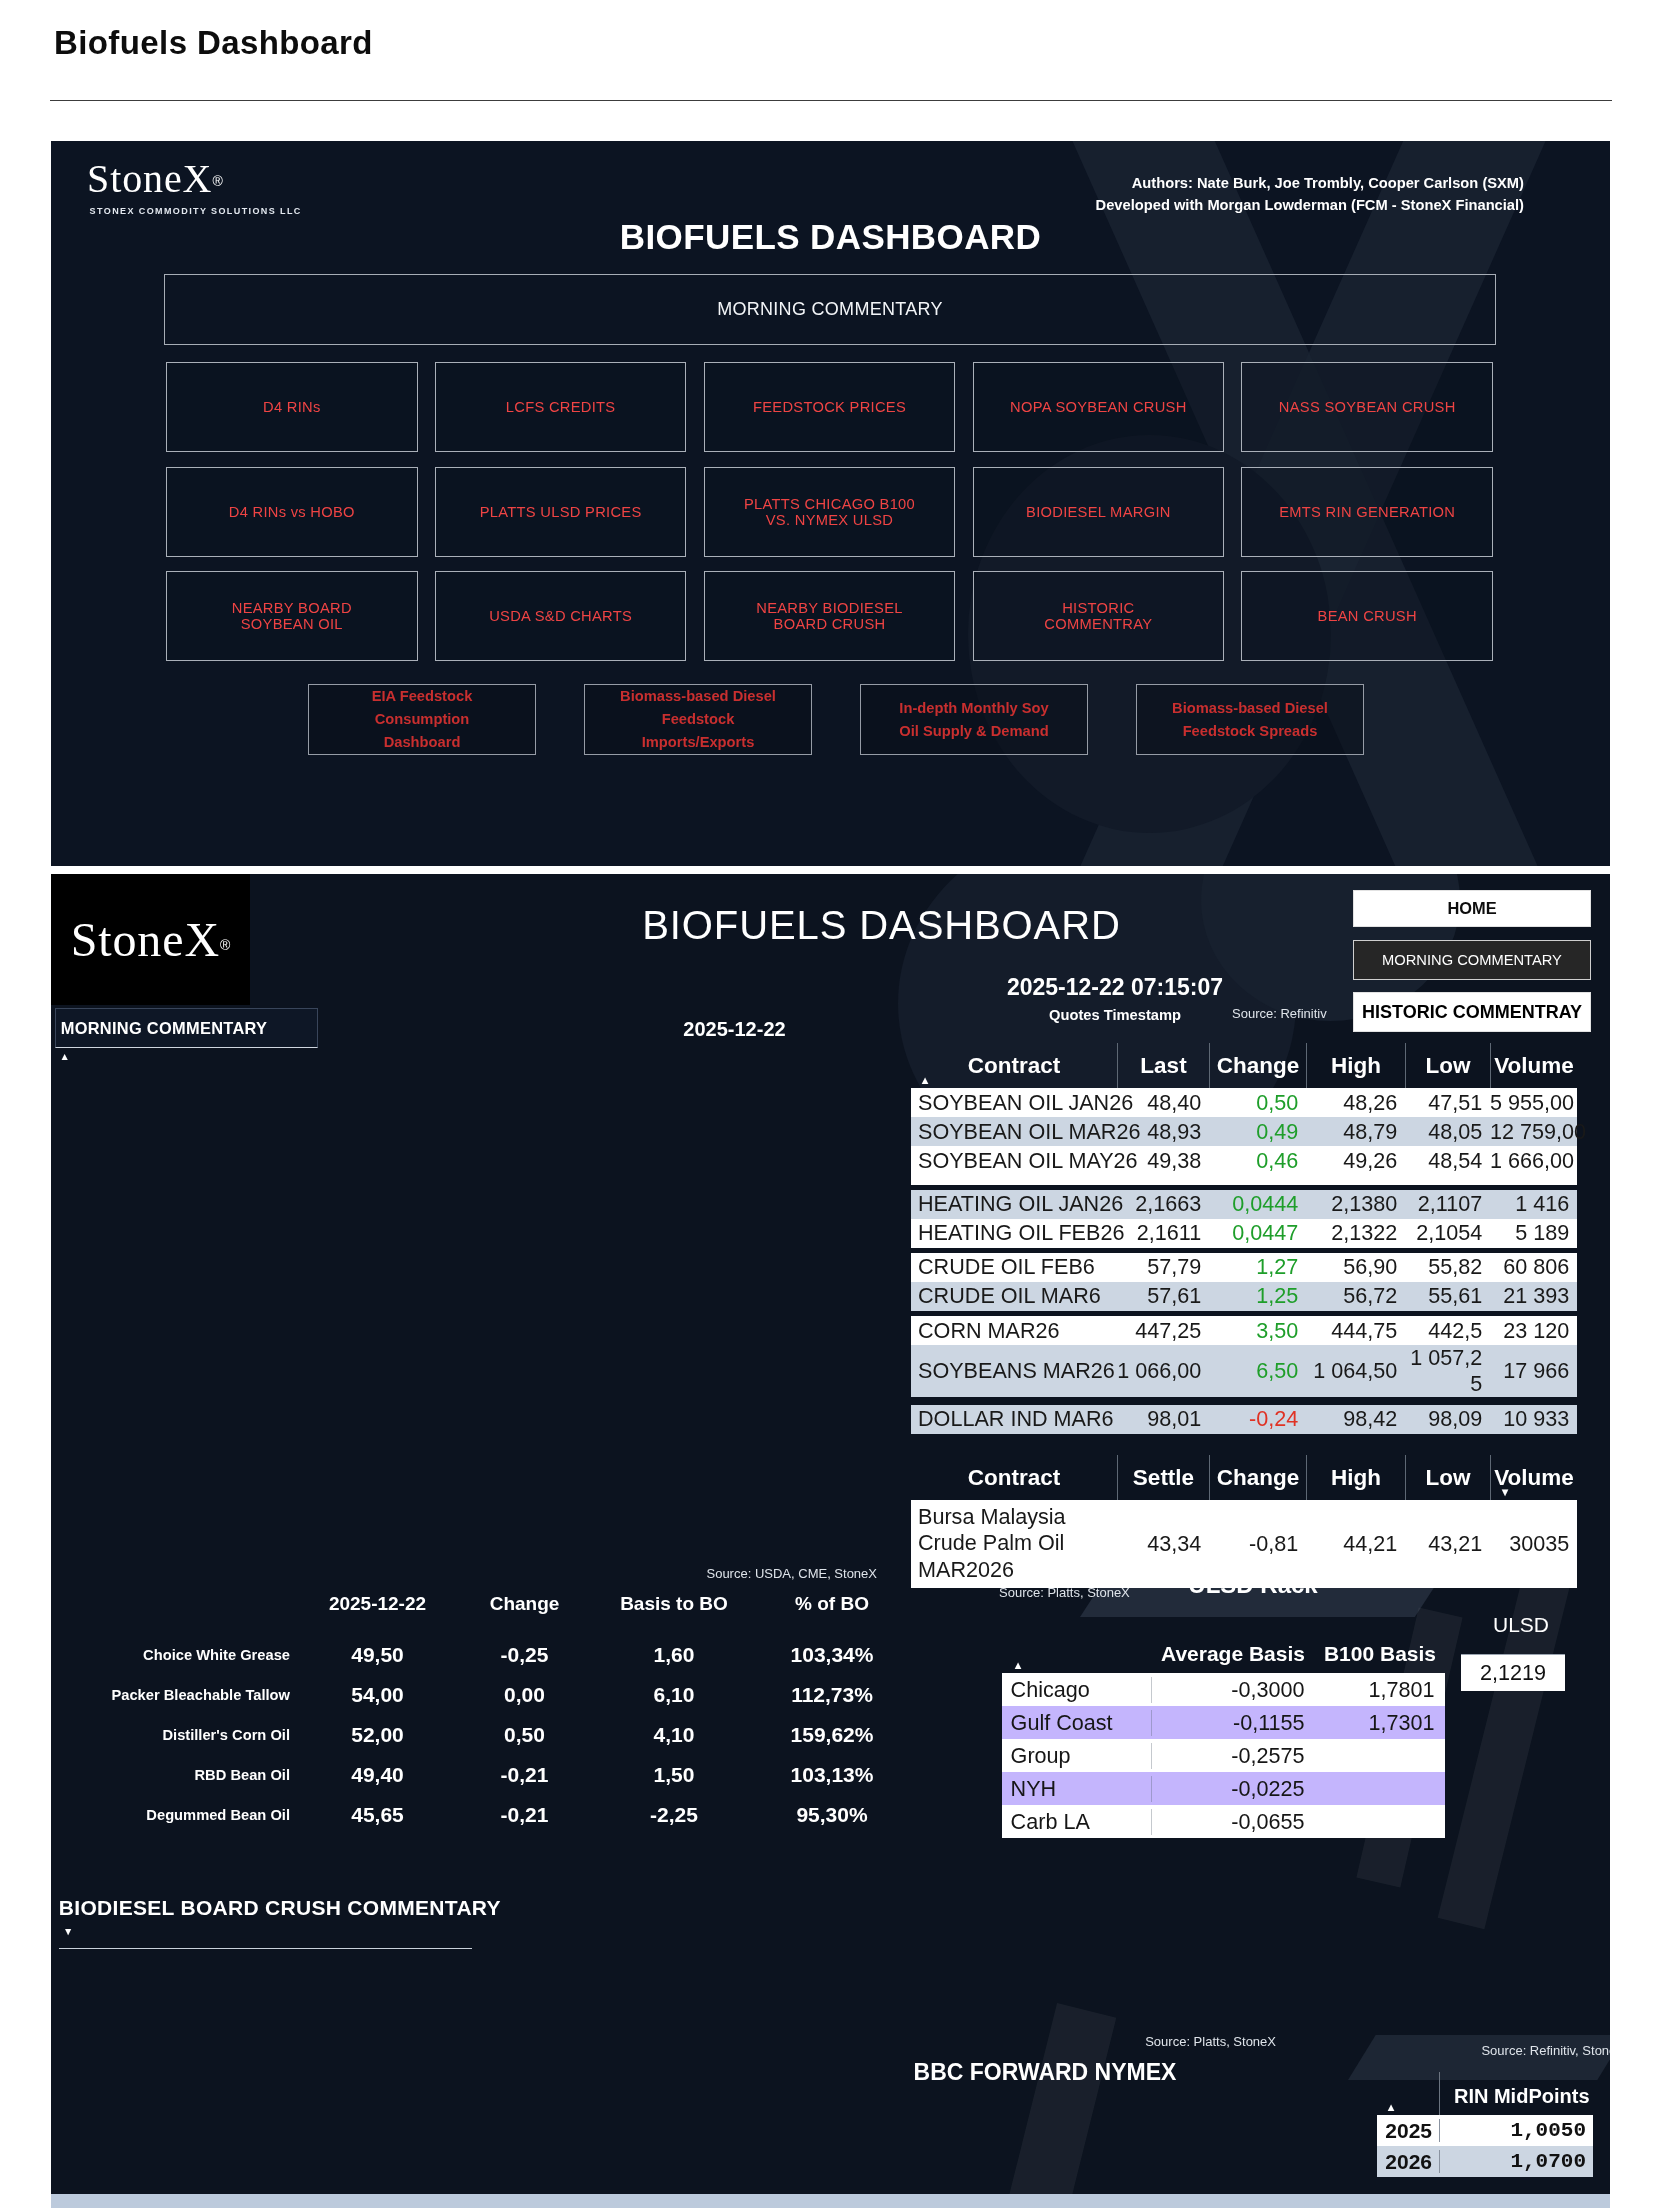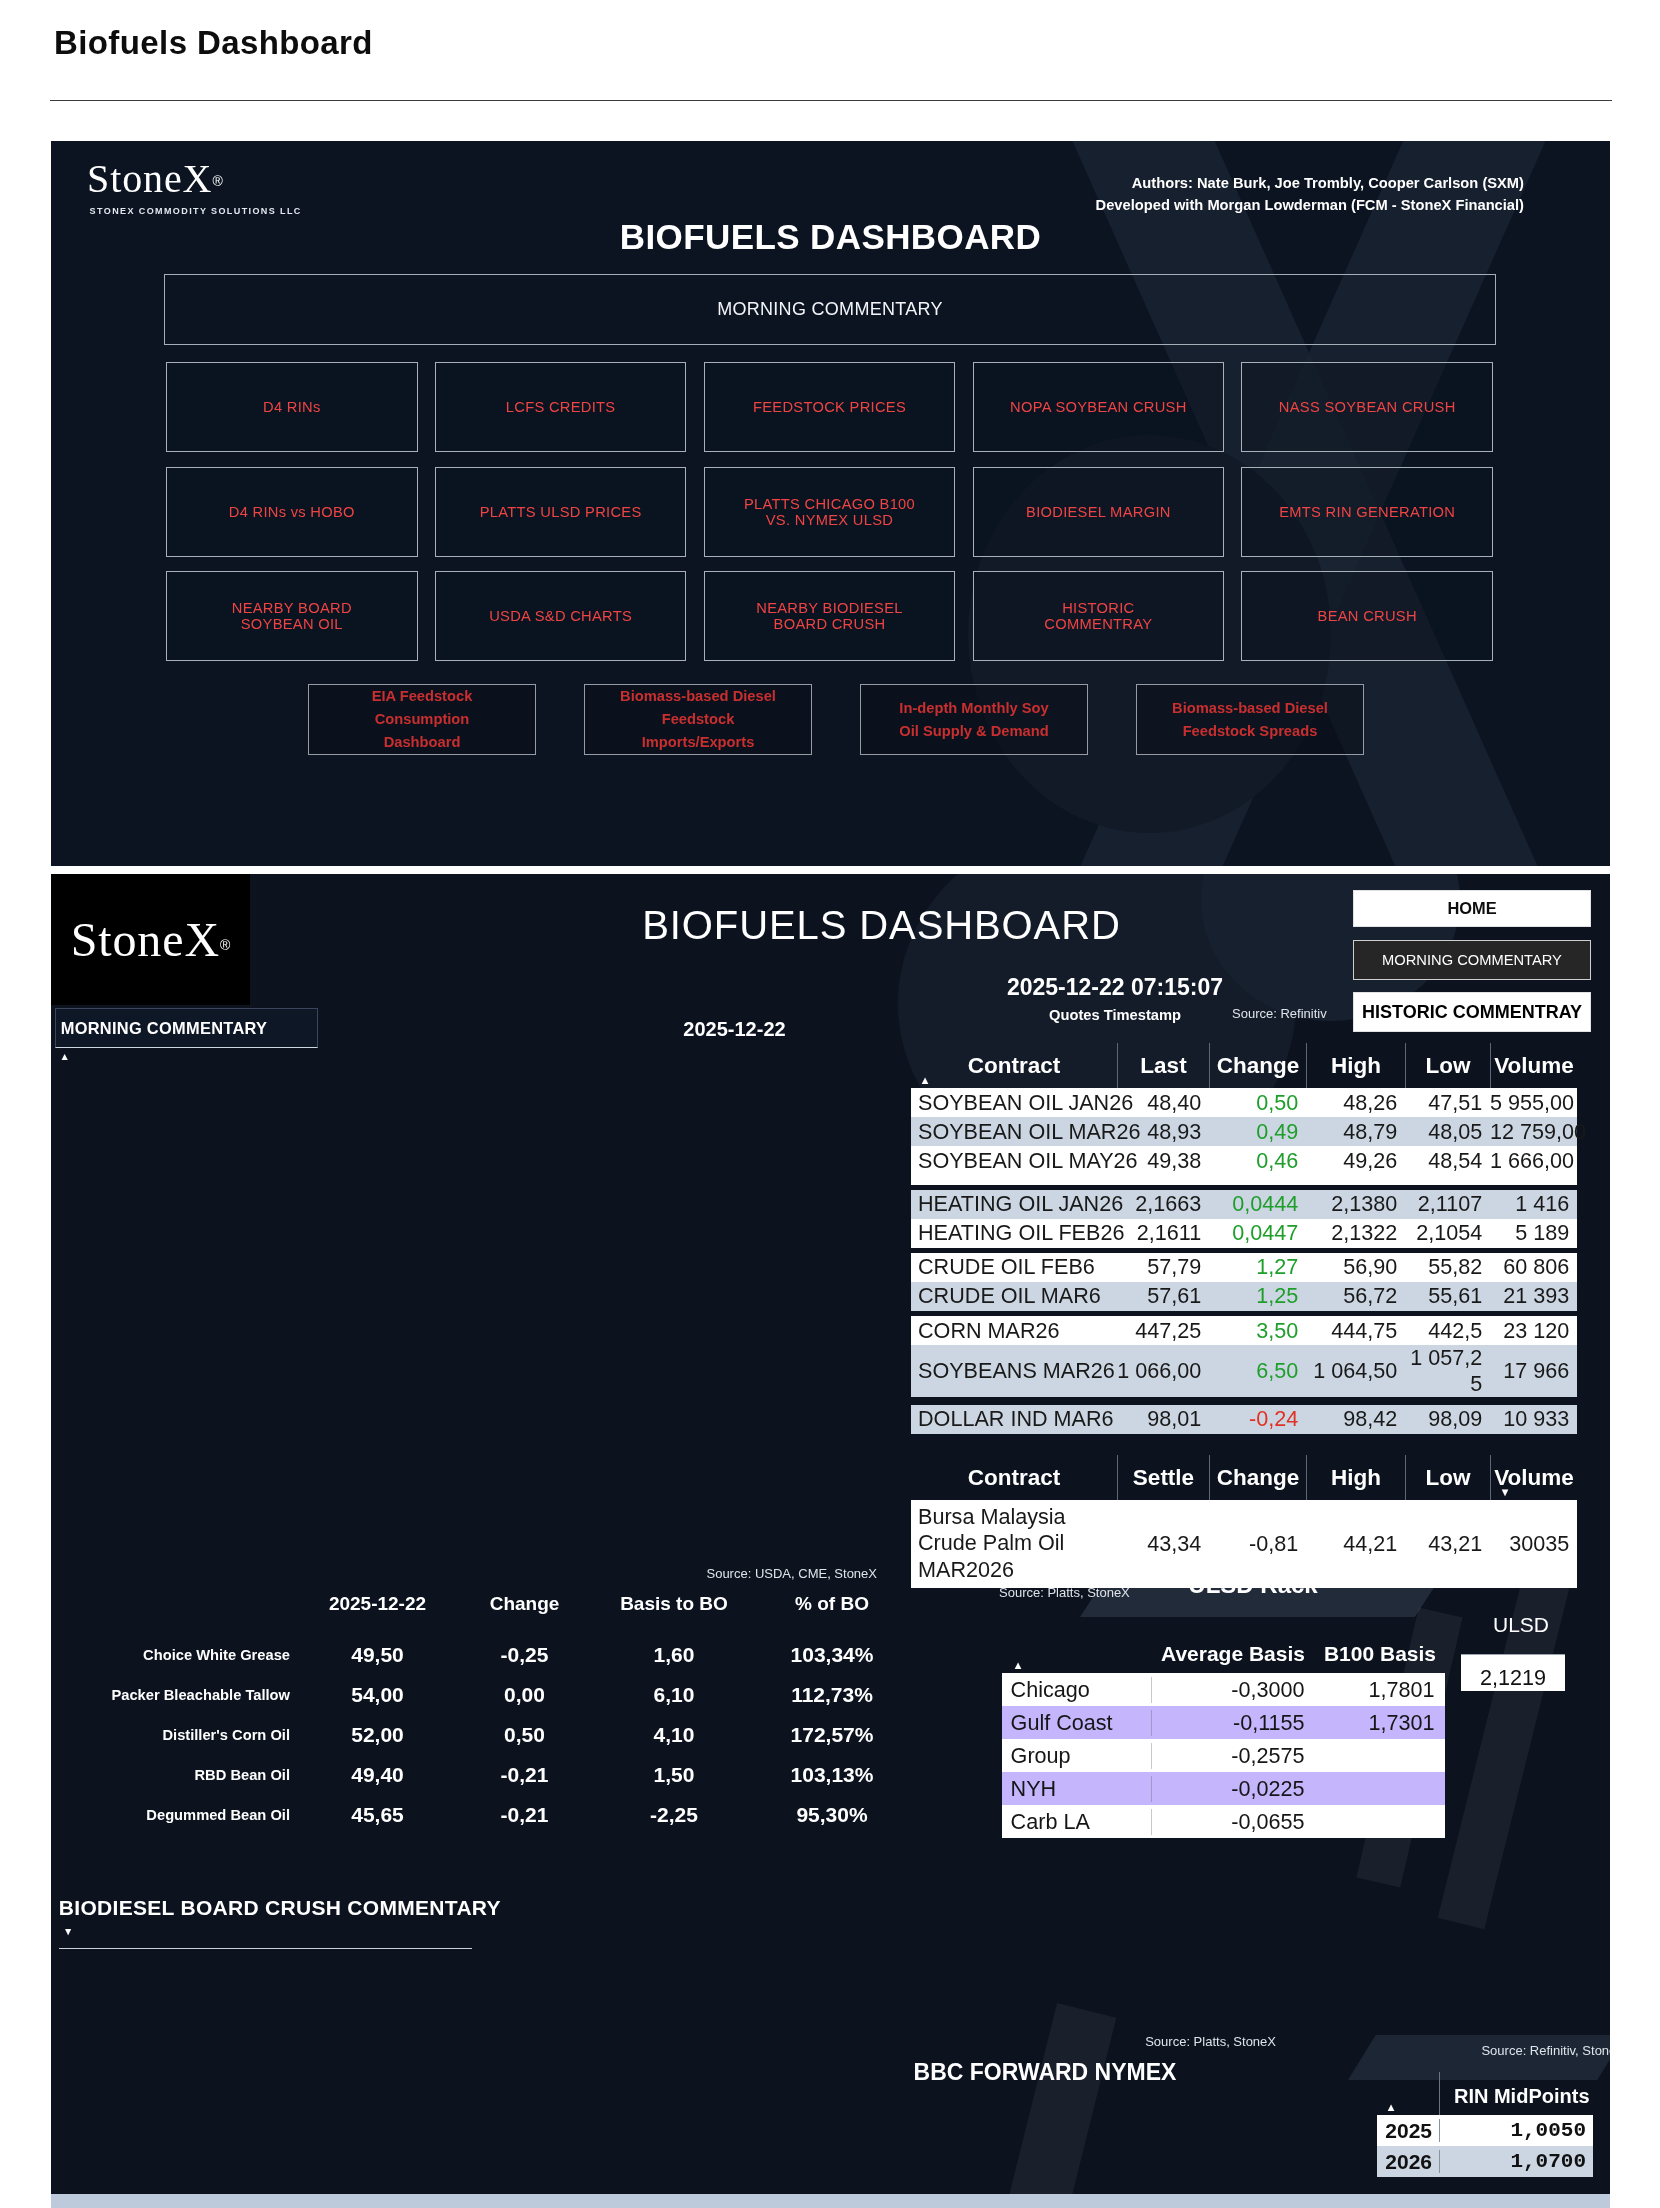--- a/index.html
+++ b/index.html
@@ -98,21 +98,21 @@
   .uhead { height:48px; color:#fff; font-size:21px; font-weight:bold; }
   .uhead > div { display:flex; align-items:flex-end; justify-content:center; padding-bottom:7px; position:relative; cursor:pointer; }
   .uhead .sortmark { position:absolute; left:10.4px; bottom:1.7px; font-size:11.2px; }
   .urow { height:33px; background:#fff; align-items:center; color:#161616; font-size:21.6px; }
   .urow.shaded { background:#c4b5fd; }
   .uname { padding-left:8.6px; }
   .unum  { text-align:right; padding-right:10.4px; }
   .u-avg { border-left:0.9px solid rgba(90,100,115,.35); }
   .ulsd-label { left:1418px; top:739px; width:104px; text-align:center; color:#fff; font-size:21px; }
   .ulsd-box   { left:1410px; top:780px; width:104px; height:36px; background:#fff; border-top:1.7px solid #9aa4b0;
-                display:flex; align-items:flex-end; justify-content:center; color:#111; font-size:21.6px; }
+                display:flex; align-items:center; justify-content:center; color:#111; font-size:21.6px; }
 
   
   .bio-head { left:7.8px; top:1022px; color:#fff; font-size:21px; font-weight:bold; letter-spacing:0.3px; cursor:pointer; }
   .bio-tri  { left:12px; top:1053px; }
   .bio-rule { left:7.8px; top:1074px; width:413px; border-top:1.7px solid #c9d1da; }
   .bbc-source { left:1043px; top:1160px; width:182px; text-align:right; }
   .bbc-title  { left:821px; top:1185px; width:346px; text-align:center; color:#fff; font-size:23px; font-weight:bold; }
 
   
   .rin-source { left:1349px; top:1169px; width:225px; text-align:right; }
@@ -448,21 +448,21 @@
         <div class="fval">0,00</div>
         <div class="fval">6,10</div>
         <div class="fval">112,73%</div>
       </div>
 
       <div class="fgrid frow">
         <div class="fname">Distiller's Corn Oil</div>
         <div class="fval">52,00</div>
         <div class="fval">0,50</div>
         <div class="fval">4,10</div>
-        <div class="fval">172,57%</div>
+        <div class="fval">159,62%</div>
       </div>
 
       <div class="fgrid frow">
         <div class="fname">RBD Bean Oil</div>
         <div class="fval">49,40</div>
         <div class="fval">-0,21</div>
         <div class="fval">1,50</div>
         <div class="fval">103,13%</div>
       </div>
 

